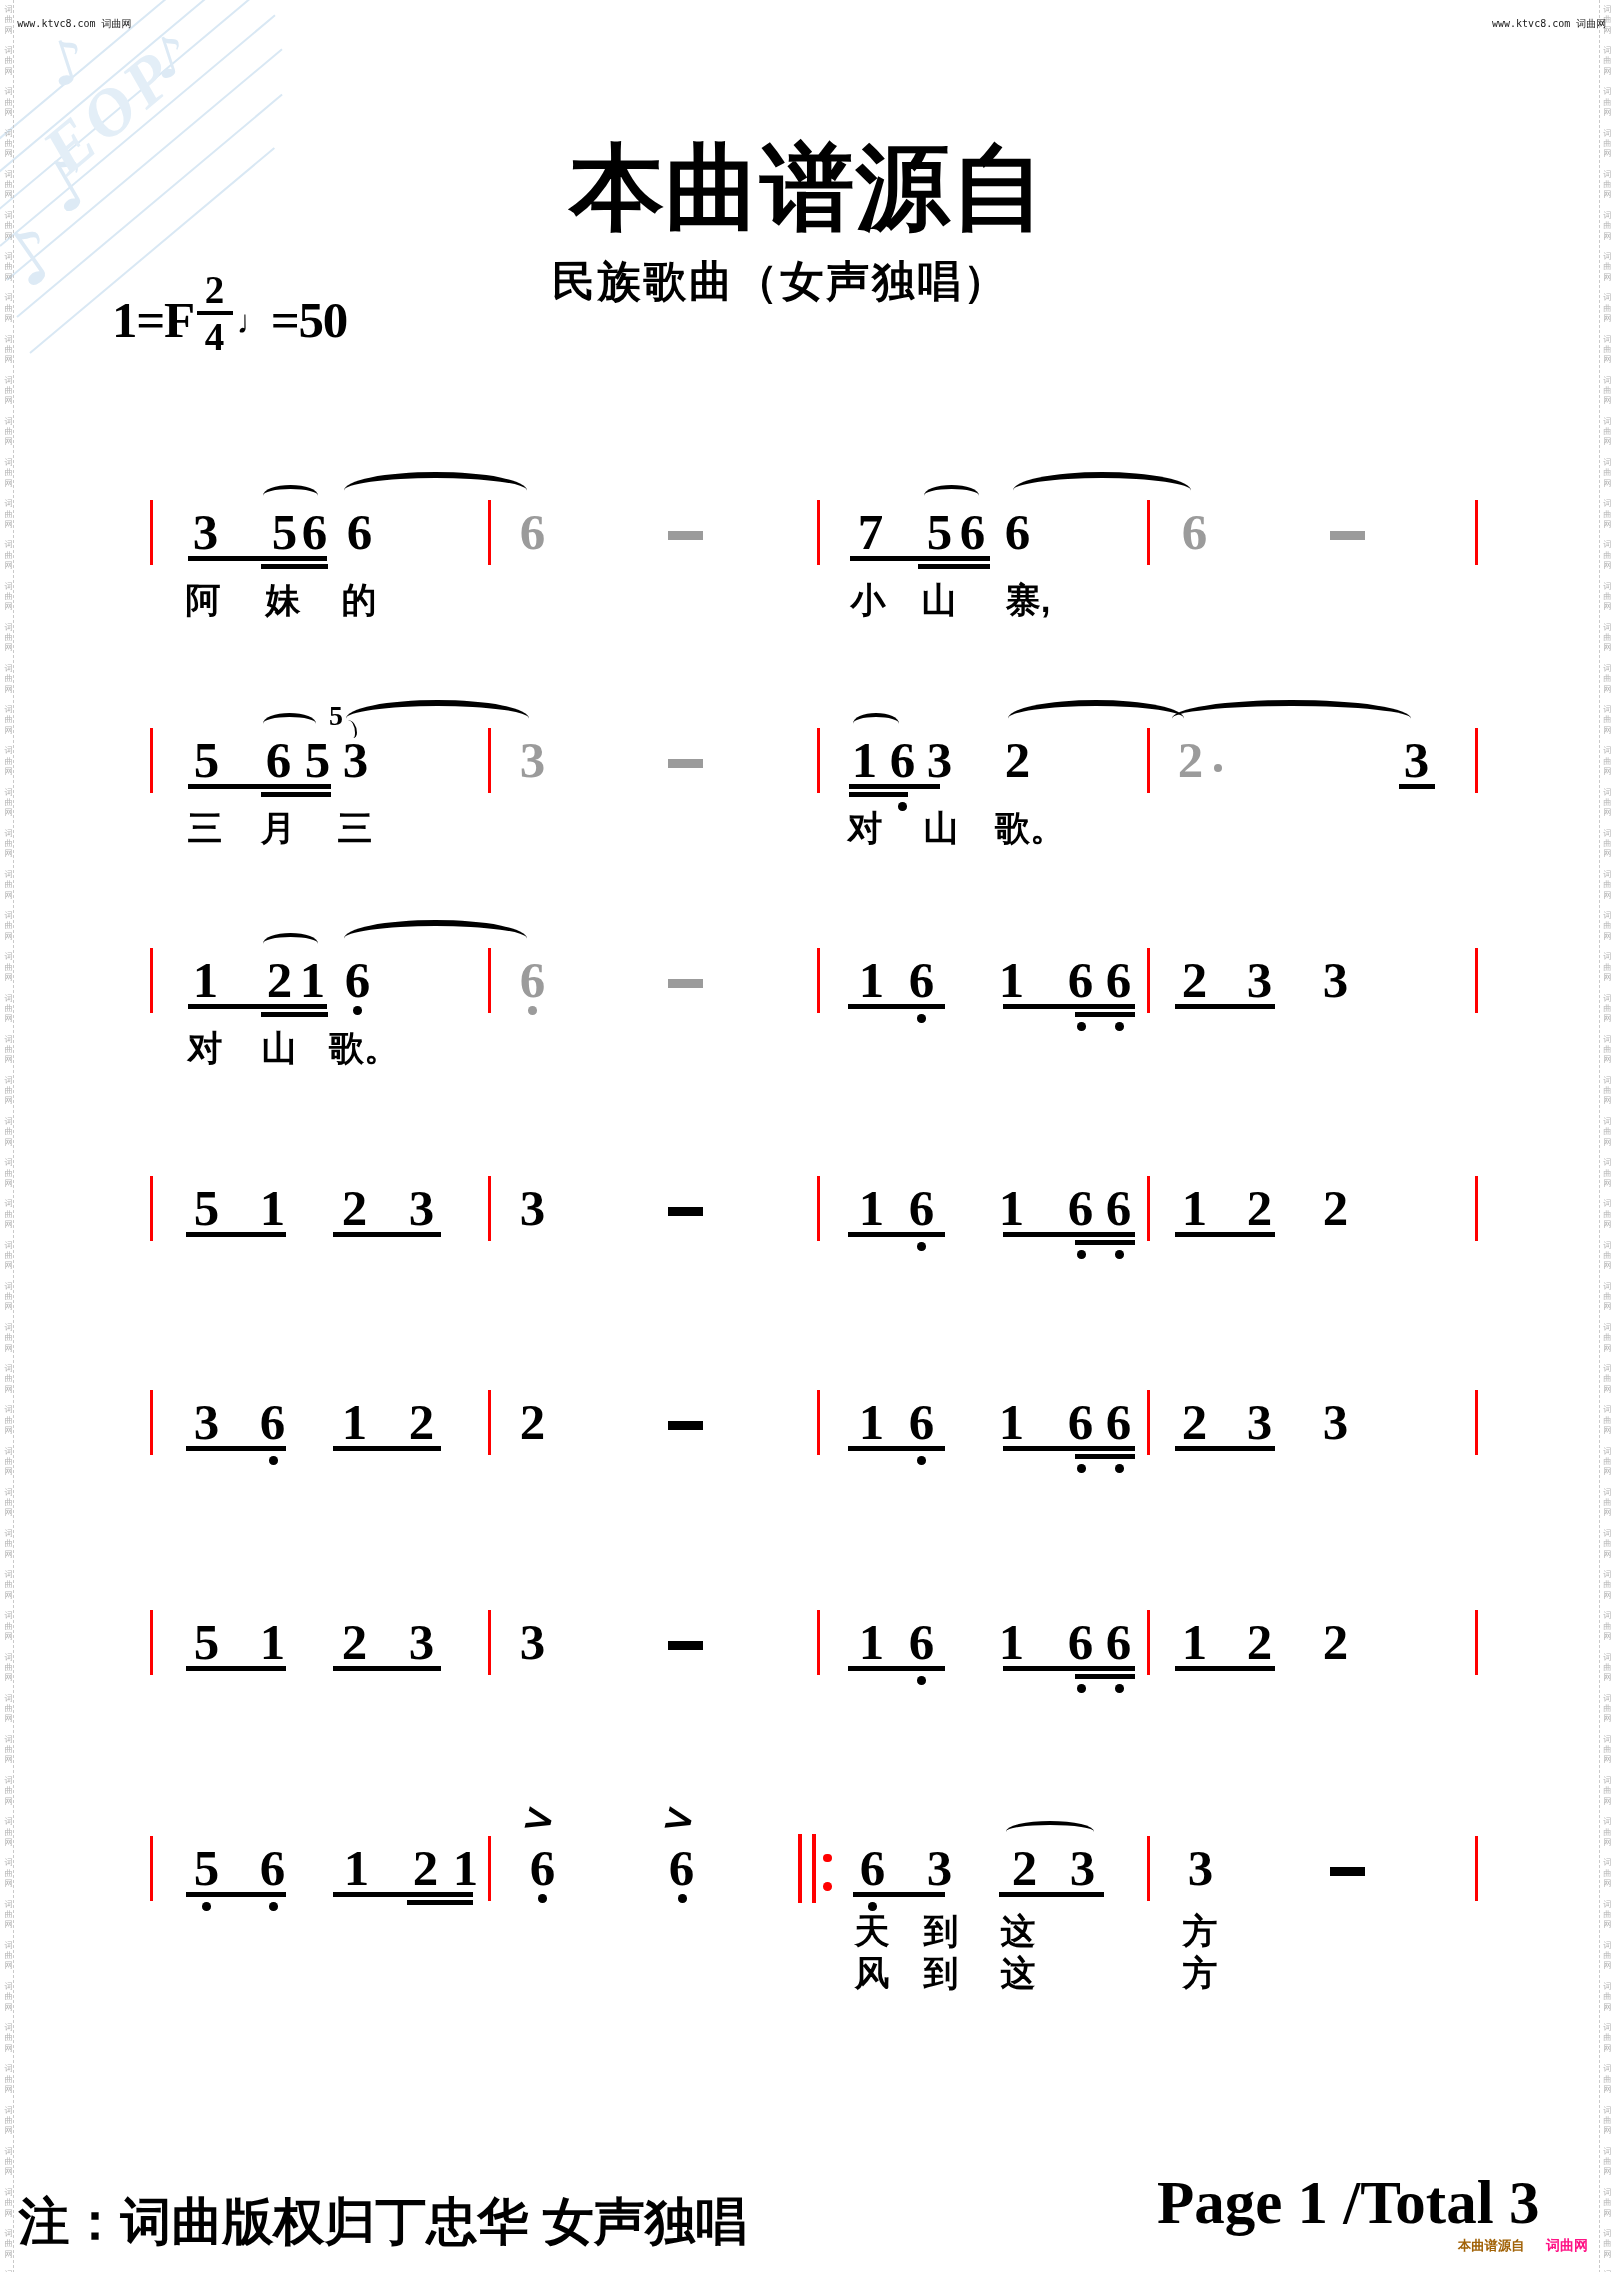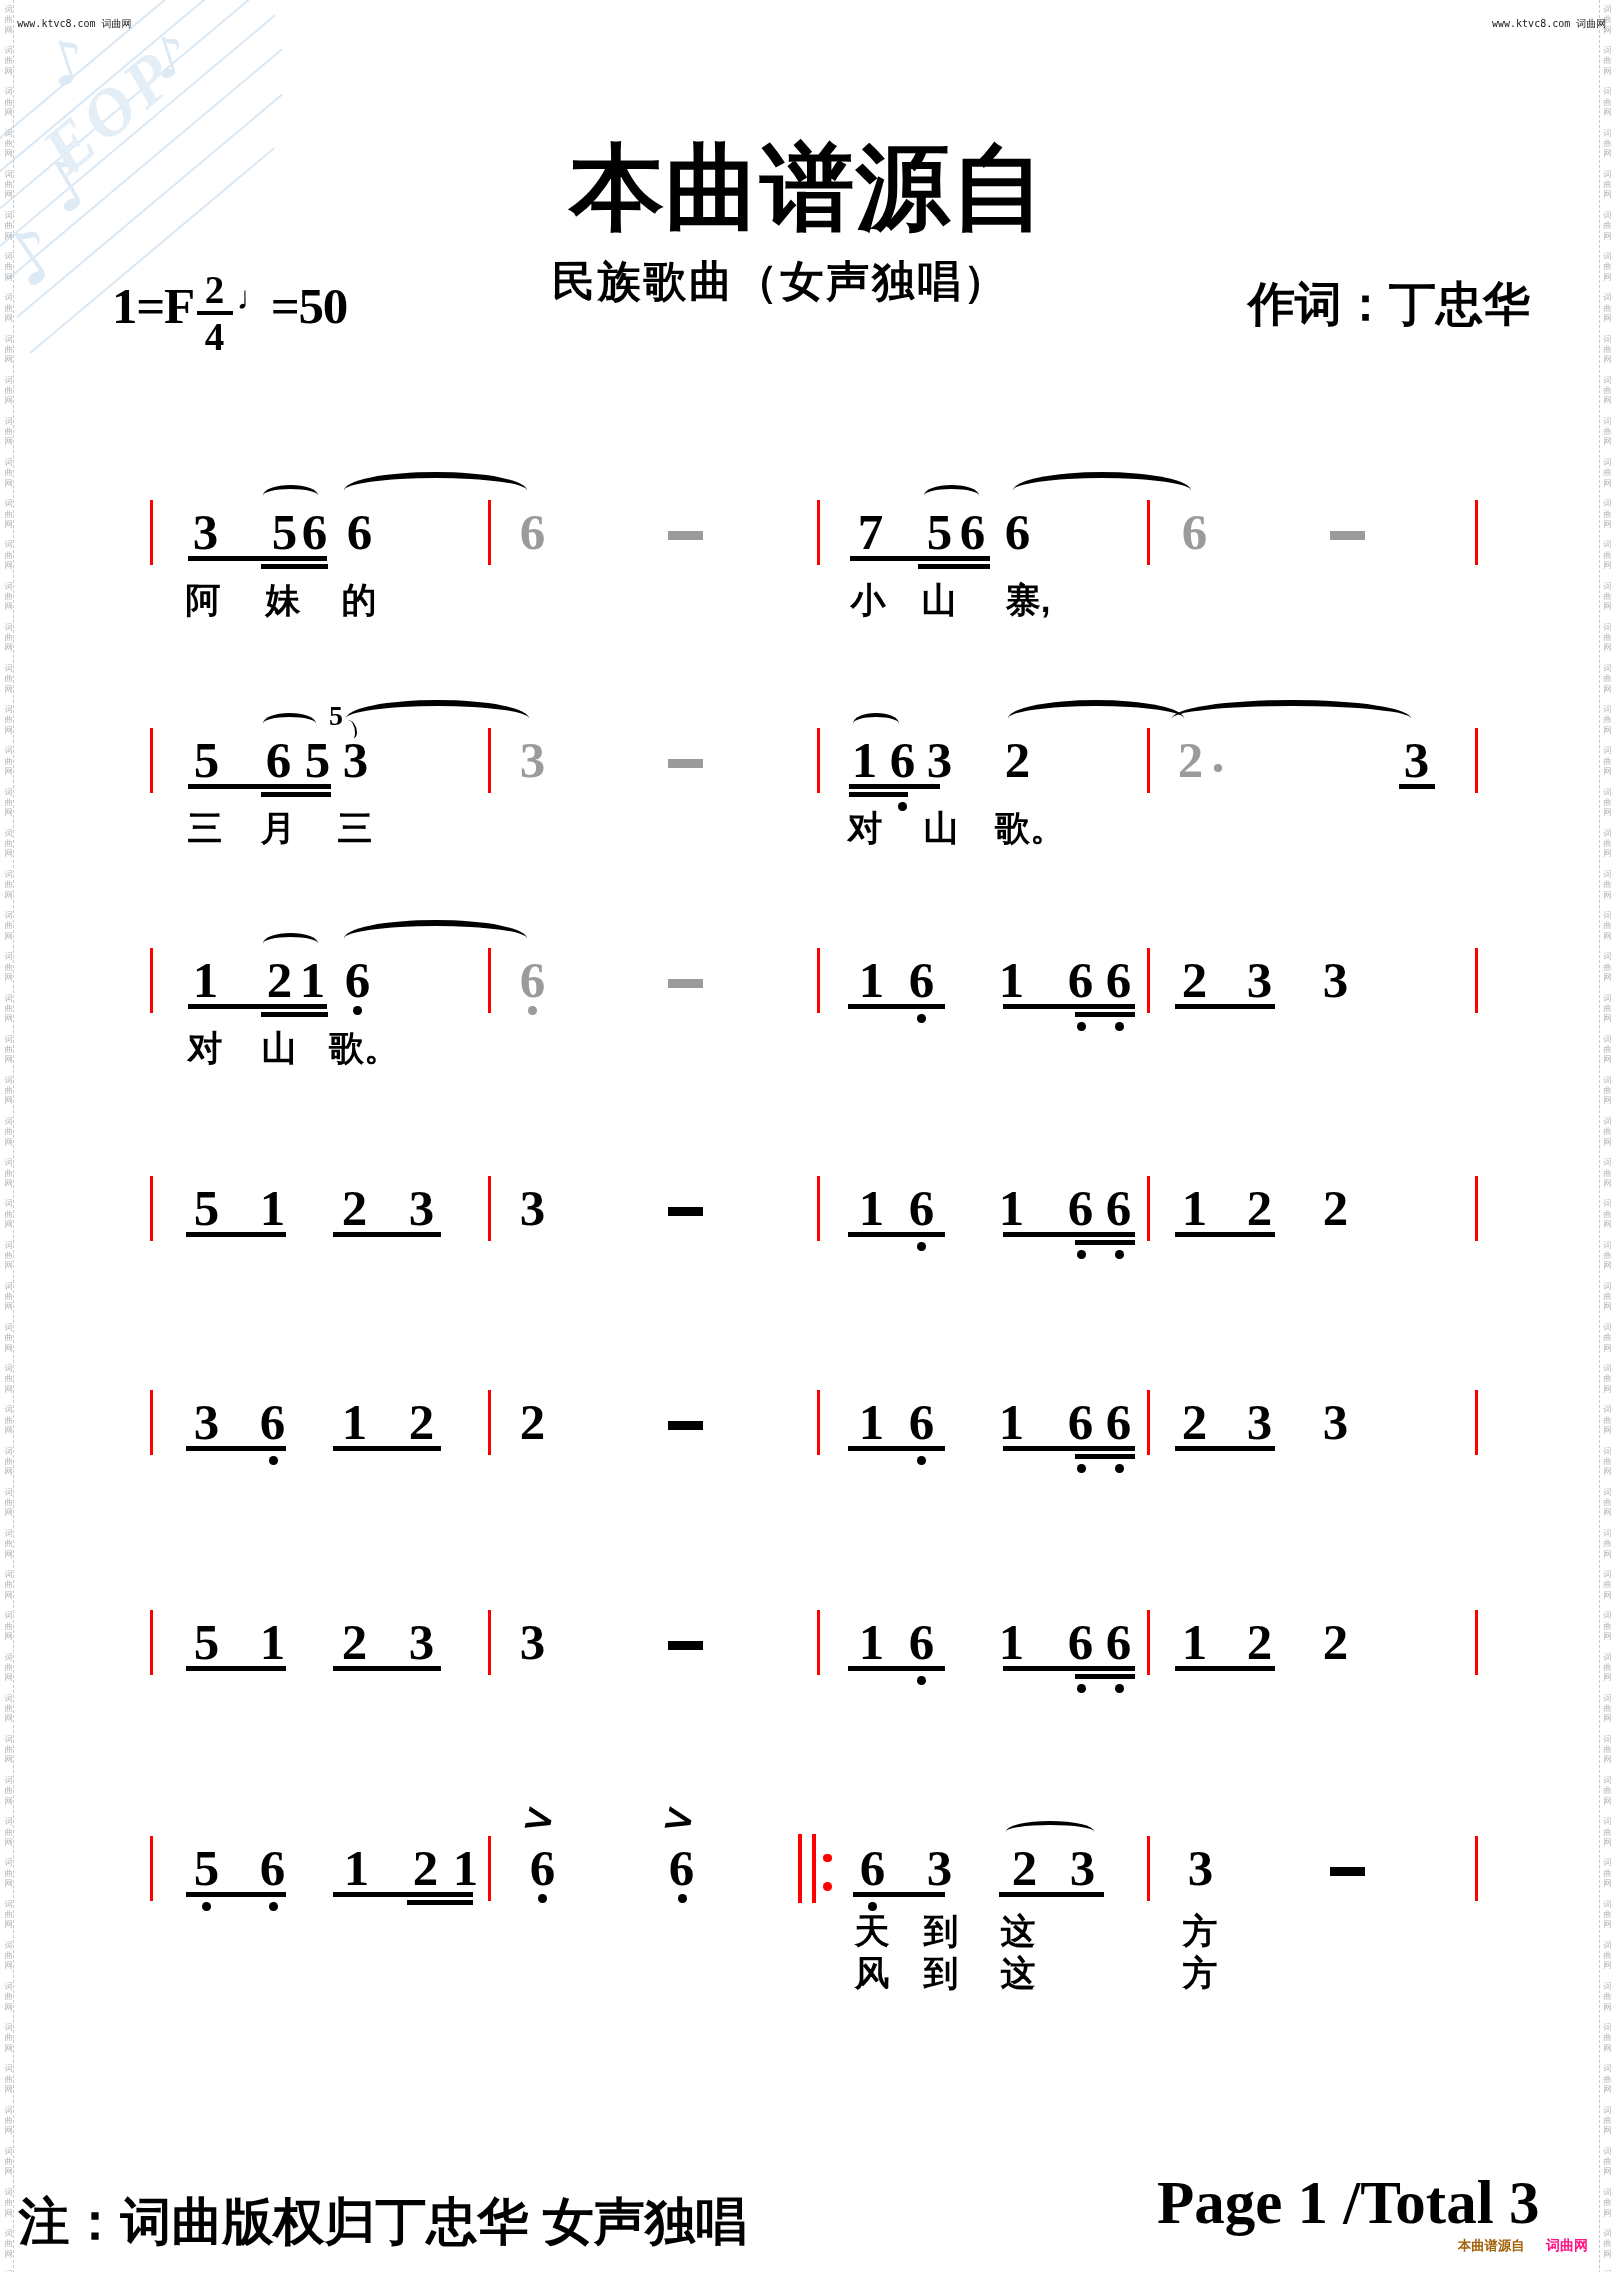--- a/index.html
+++ b/index.html
@@ -33,21 +33,21 @@
   
   .title{
     position:absolute; left:0; right:0; top:125px; text-align:center;
     font-size:94px; font-weight:900; color:#000; letter-spacing:1.3px;
   }
   .subtitle{
     position:absolute; left:-55px; right:0; top:253px; text-align:center;
     font-size:43px; font-weight:900; color:#000; letter-spacing:2.7px;
   }
   .credits{position:absolute; left:1248px; top:274px; font-size:47px; font-weight:900; line-height:59px; color:#000; white-space:nowrap;}
-  .keysig{position:absolute; left:112px; top:270px; display:flex; color:#000;}
+  .keysig{position:absolute; left:112px; top:270px; display:flex; align-items:center; color:#000;}
   .ks-main{
     font-family:"Liberation Serif","DejaVu Serif",serif; font-weight:bold; font-size:51px;
     position:relative; top:6.7px; letter-spacing:-1.3px;
   }
   .ks-frac{display:inline-flex; flex-direction:column; align-items:center; margin:0 2.7px; row-gap:2px;}
   .ks-num{font-family:"Liberation Serif","DejaVu Serif",serif; font-weight:bold; font-size:39px; line-height:1;}
   .ks-line{width:36px; height:4px; background:#000;}
   .ks-note{font-size:33px; position:relative; top:9.3px; margin:0 1.3px 0 1.3px;}
   
   #score{position:absolute; left:0; top:0; width:1616px; height:2273px;}
@@ -561,21 +561,20 @@
 网
 
 </div>
 
 <div class="url-note tl">www.ktvc8.com 词曲网</div>
 <div class="url-note tr">www.ktvc8.com 词曲网</div>
 
 <div class="title">本曲谱源自</div>
 <div class="subtitle">民族歌曲（女声独唱）</div>
 <div class="credits">
-  <div>作词：丁忠华</div>
 </div>
 <div class="keysig">
   <span class="ks-main">1=F</span>
   <span class="ks-frac">
     <span class="ks-num">2</span>
     <span class="ks-line"></span>
     <span class="ks-num">4</span>
   </span>
   <span class="ks-note">♩</span>
   <span class="ks-main">=50</span>

